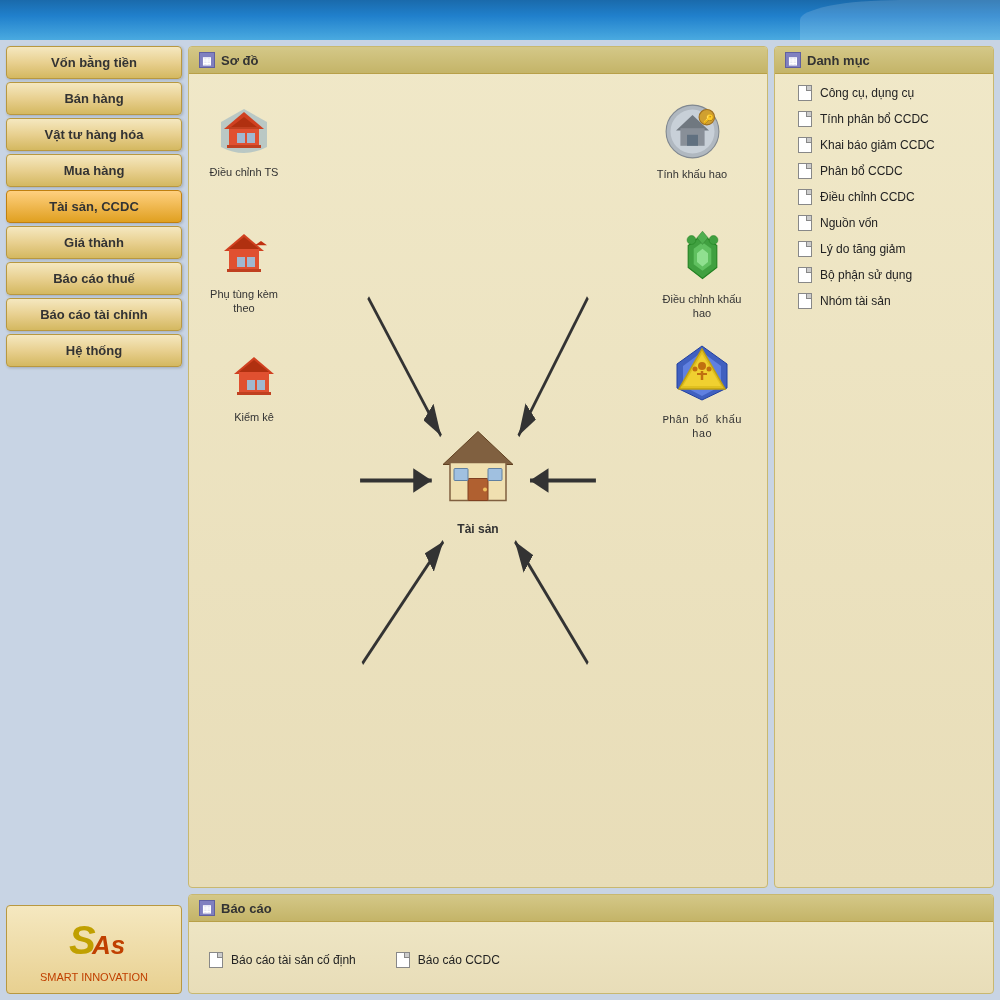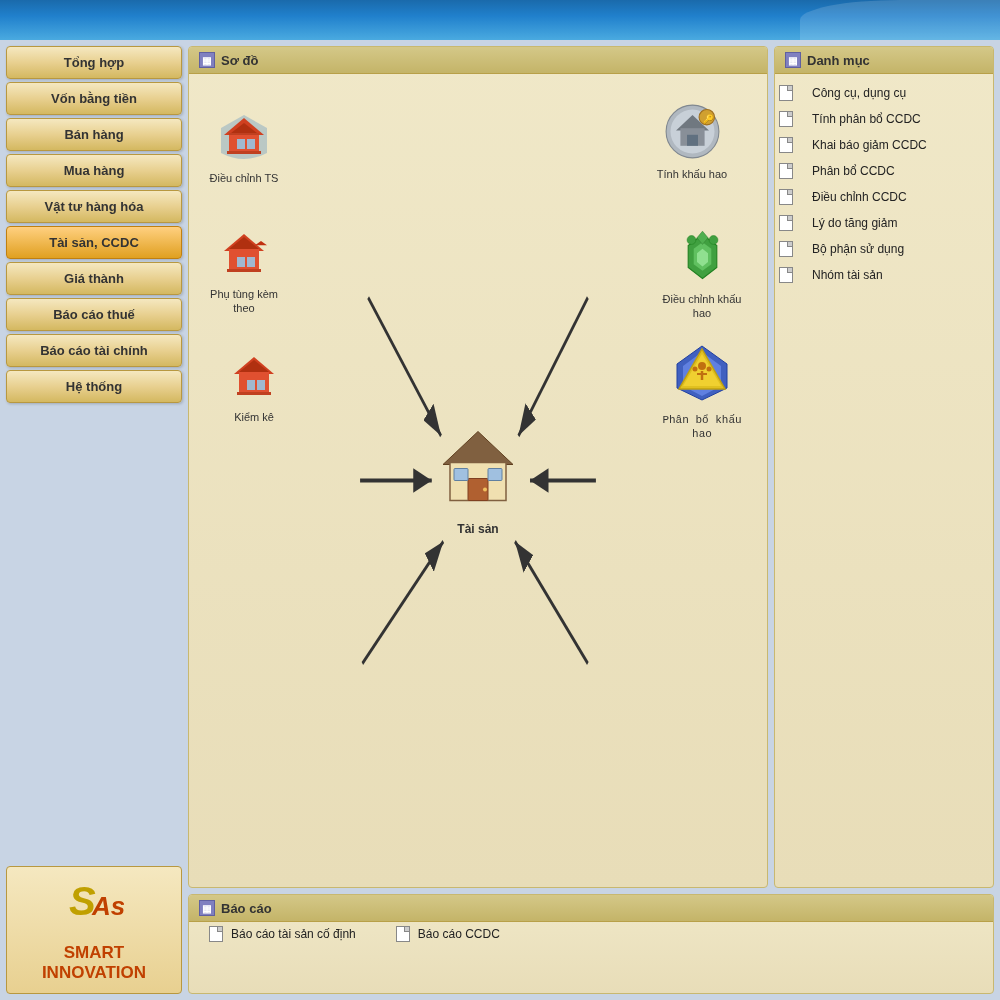--- a/index.html
+++ b/index.html
@@ -66,24 +66,24 @@
     .sidebar-logo {
       margin-top: auto;
       background: linear-gradient(180deg, #f5e8c0 0%, #e8d090 100%);
       border: 1px solid #b89840;
       border-radius: 4px;
       padding: 10px;
       text-align: center;
       flex: 0 0 auto;
     }
     .logo-text {
-      font-size: 17px;
-      font-weight: bold;
+      font-size: 11px;
+      font-weight: normal;
       color: #c04000;
-      margin-top: 11px;
+      margin-top: 0;
     }
     .logo-icon {
       font-size: 28px;
       color: #c0a000;
       line-height: 1;
     }
 
     
     .content-area {
       flex: 1;
@@ -190,24 +190,24 @@
       border: 1px solid #c8b870;
       border-radius: 4px;
       display: flex;
       flex-direction: column;
     }
     .danh-muc-list {
       padding: 6px 0;
       flex: 1;
     }
     .danh-muc-item {
-      padding: 5px 4px;
+      padding: 5px 23px;
       display: flex;
       align-items: center;
-      gap: 19px;
+      gap: 8px;
       cursor: pointer;
       color: #222;
       font-size: 12px;
     }
     .doc-icon {
       width: 14px; height: 16px;
       border: 1px solid #888;
       background: white;
       display: inline-block;
       flex-shrink: 0;
@@ -226,23 +226,24 @@
 
     
     .bao-cao-panel {
       background: linear-gradient(180deg, #f0e8c8 0%, #e8ddb8 100%);
       border: 1px solid #c8b870;
       border-radius: 4px;
       min-height: 100px;
     }
     .bao-cao-items {
       display: flex;
-      padding: 4px 20px;
+      padding: 10px 20px;
       gap: 40px;
       align-items: center;
+      margin-top: 20px;
     }
     .bao-cao-item {
       display: flex;
       align-items: center;
       gap: 8px;
       cursor: pointer;
       font-size: 12px;
       color: #222;
     }
 
@@ -275,25 +276,24 @@
     .sidebar-spacer { flex: 1; min-height: 4px; }
   </style>
 </head>
 <body>
 
 <div class="top-header"></div>
 
 <div class="main-container">
 
   <div class="sidebar">
-    <div class="sidebar-btn">Tổng hợp</div>
     <div class="sidebar-btn">Vốn bằng tiền</div>
     <div class="sidebar-btn">Bán hàng</div>
+    <div class="sidebar-btn">Vật tư hàng hóa</div>
     <div class="sidebar-btn">Mua hàng</div>
-    <div class="sidebar-btn">Vật tư hàng hóa</div>
     <div class="sidebar-btn active">Tài sản, CCDC</div>
     <div class="sidebar-btn">Giá thành</div>
     <div class="sidebar-btn">Báo cáo thuế</div>
     <div class="sidebar-btn">Báo cáo tài chính</div>
     <div class="sidebar-btn">Hệ thống</div>
     <div class="sidebar-spacer"></div>
     <div class="sidebar-logo">
       <div class="logo-icon">
         <svg width="60" height="50" viewBox="0 0 60 50">
 
@@ -346,21 +346,21 @@
               <rect x="30" y="52" width="20" height="22" rx="1" class="house-door"></rect>
 
               <rect x="16" y="42" width="14" height="12" rx="1" class="house-window"></rect>
               <rect x="50" y="42" width="14" height="12" rx="1" class="house-window"></rect>
 
               <circle cx="47" cy="63" r="2" fill="#f0c060"></circle>
             </svg>
             <div class="house-label">Tài sản</div>
           </div>
 
-          <div class="diag-node" style="left:10px;top:39px;">
+          <div class="diag-node" style="left:10px;top:33px;">
             <div class="diag-node-icon building-icon">
               <svg viewBox="0 0 50 50" width="55" height="55">
 
                 <path d="M25,2 L48,15 L48,40 Q25,52 2,40 L2,15 Z" fill="#4080c0" opacity="0.3"></path>
 
                 <polygon points="25,5 45,22 5,22" fill="#d04020"></polygon>
                 <rect x="10" y="20" width="30" height="20" fill="#e05030"></rect>
                 <rect x="18" y="26" width="8" height="10" fill="#a0b8d0"></rect>
                 <rect x="28" y="26" width="8" height="10" fill="#a0b8d0"></rect>
 
@@ -482,20 +482,24 @@
             <span class="doc-icon"></span>
             <span>Khai báo giảm CCDC</span>
           </div>
           <div class="danh-muc-item">
             <span class="doc-icon"></span>
             <span>Phân bổ CCDC</span>
           </div>
           <div class="danh-muc-item">
             <span class="doc-icon"></span>
             <span>Điều chỉnh CCDC</span>
+          </div>
+          <div class="danh-muc-item">
+            <span class="doc-icon"></span>
+            <span>Nguồn vốn</span>
           </div>
           <div class="danh-muc-item">
             <span class="doc-icon"></span>
             <span>Lý do tăng giảm</span>
           </div>
           <div class="danh-muc-item">
             <span class="doc-icon"></span>
             <span>Bộ phận sử dụng</span>
           </div>
           <div class="danh-muc-item">

